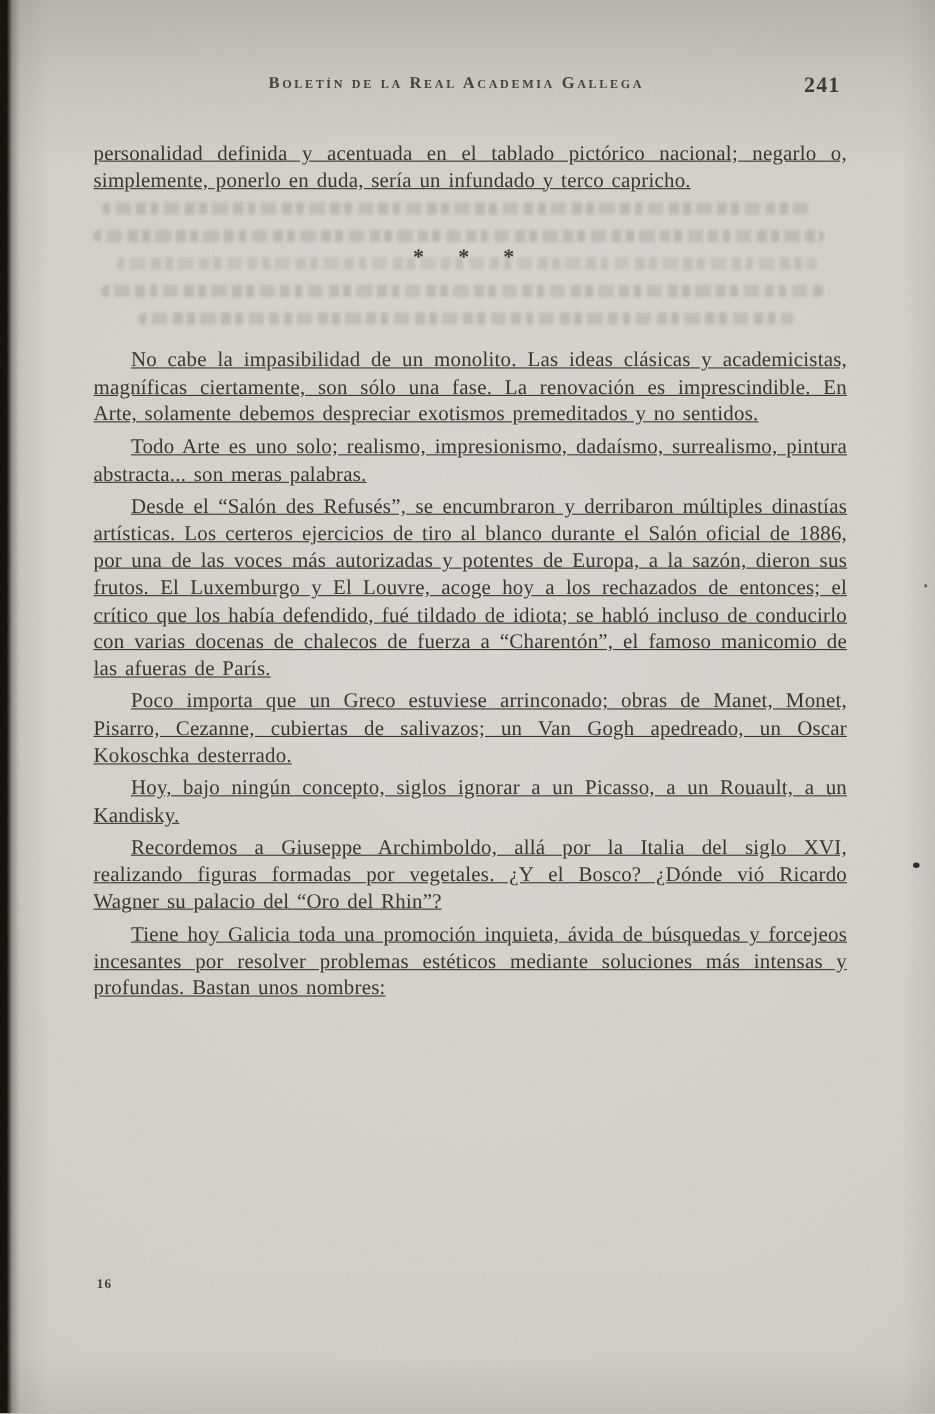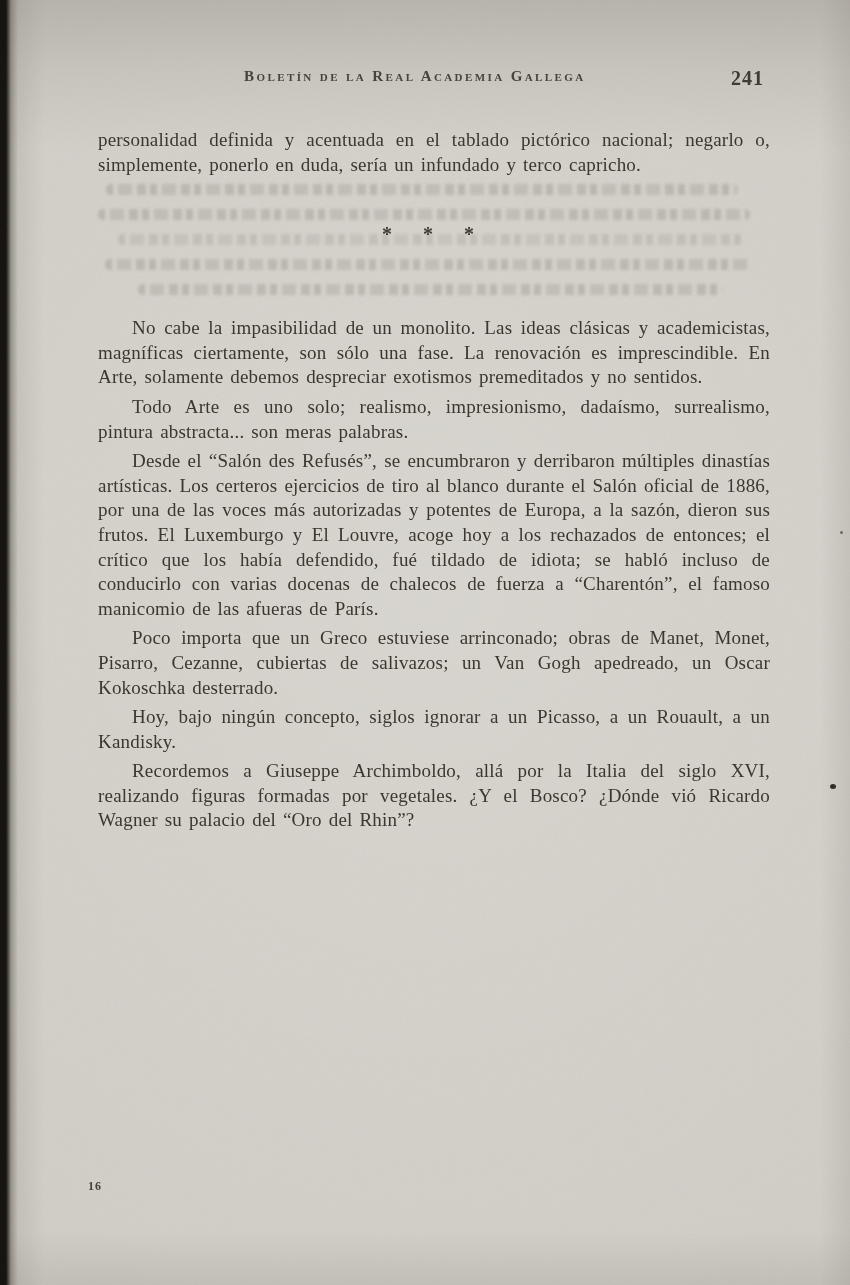--- a/index.html
+++ b/index.html
@@ -41,24 +41,25 @@
     letter-spacing: 2.4px; color: #44403a; white-space: nowrap;
     filter: blur(0.3px);
   }
   .header-page {
     position: absolute; right: 8px; top: -1px;
     font-weight: bold; font-size: 20px; letter-spacing: 1px; color: #3c3831;
     filter: blur(0.3px);
   }
 
   .content {
-    position: absolute; left: 98px; right: 80px; top: 128px; z-index: 3;
+    position: absolute; left: 85px; right: 80px; top: 128px; z-index: 3;
     color: #38342d; font-size: 19px; line-height: 24.6px;
     text-align: justify; word-spacing: 2px; letter-spacing: 0.2px;
     filter: blur(0.32px);
+    text-decoration: underline;
   }
   .content p { text-indent: 34px; margin-bottom: 5px; }
   .content p.no-indent { text-indent: 0; }
 
   .ghost-block { position: relative; height: 130px; margin: 3px 0 4px; }
   .ghost-line {
     position: absolute; height: 11px; border-radius: 5px;
     background: repeating-linear-gradient(90deg,
       rgba(104,98,87,0.55) 0 7px, rgba(104,98,87,0) 7px 12px,
       rgba(104,98,87,0.40) 12px 26px, rgba(104,98,87,0) 26px 31px,
@@ -68,21 +69,20 @@
   .separator {
     position: absolute; top: 40px; left: 50%; transform: translateX(-50%);
     font-size: 20px; font-weight: bold; letter-spacing: 12px;
     color: #3c382f; white-space: nowrap;
   }
 
   .footer-mark {
     position: absolute; left: 88px; top: 1160px; z-index: 3;
     font-size: 12px; font-weight: bold; color: #45413a; letter-spacing: 1px;
     filter: blur(0.3px);
-    margin-top: 19px;
   }
   .speck { position: absolute; background: #2c2a25; border-radius: 50%; filter: blur(0.6px); z-index: 4; }
 </style>
 </head>
 <body>
 
 <div class="page">
 
   <div class="shade"></div>
   <div class="binding"></div>
@@ -104,20 +104,21 @@
       <div class="ghost-line" style="top:102px;left:6%;width:87%"></div>
       <div class="separator">* * *</div>
     </div>
 
     <p>No cabe la impasibilidad de un monolito. Las ideas clásicas y academicistas, magníficas ciertamente, son sólo una fase. La renovación es imprescindible. En Arte, solamente debemos despreciar exotismos premeditados y no sentidos.</p>
     <p>Todo Arte es uno solo; realismo, impresionismo, dadaísmo, surrealismo, pintura abstracta... son meras palabras.</p>
     <p>Desde el “Salón des Refusés”, se encumbraron y derribaron múltiples dinastías artísticas. Los certeros ejercicios de tiro al blanco durante el Salón oficial de 1886, por una de las voces más autorizadas y potentes de Europa, a la sazón, dieron sus frutos. El Luxemburgo y El Louvre, acoge hoy a los rechazados de entonces; el crítico que los había defendido, fué tildado de idiota; se habló incluso de conducirlo con varias docenas de chalecos de fuerza a “Charentón”, el famoso manicomio de las afueras de París.</p>
     <p>Poco importa que un Greco estuviese arrinconado; obras de Manet, Monet, Pisarro, Cezanne, cubiertas de salivazos; un Van Gogh apedreado, un Oscar Kokoschka desterrado.</p>
     <p>Hoy, bajo ningún concepto, siglos ignorar a un Picasso, a un Rouault, a un Kandisky.</p>
     <p>Recordemos a Giuseppe Archimboldo, allá por la Italia del siglo XVI, realizando figuras formadas por vegetales. ¿Y el Bosco? ¿Dónde vió Ricardo Wagner su palacio del “Oro del Rhin”?</p>
+    <p>Tiene hoy Galicia toda una promoción inquieta, ávida de búsquedas y forcejeos incesantes por resolver problemas estéticos mediante soluciones más intensas y profundas. Bastan unos nombres:</p>
   </main>
 
   <div class="footer-mark">16</div>
 
   <div class="speck" style="left:830px;top:784px;width:6px;height:5px;"></div>
   <div class="speck" style="left:840px;top:531px;width:3px;height:3px;opacity:.6;"></div>
 
   <svg class="grain" width="850" height="1285" aria-hidden="true">
     <filter id="grain-filter">
       <feTurbulence type="fractalNoise" baseFrequency="0.9" numOctaves="2" stitchTiles="stitch"></feTurbulence>

